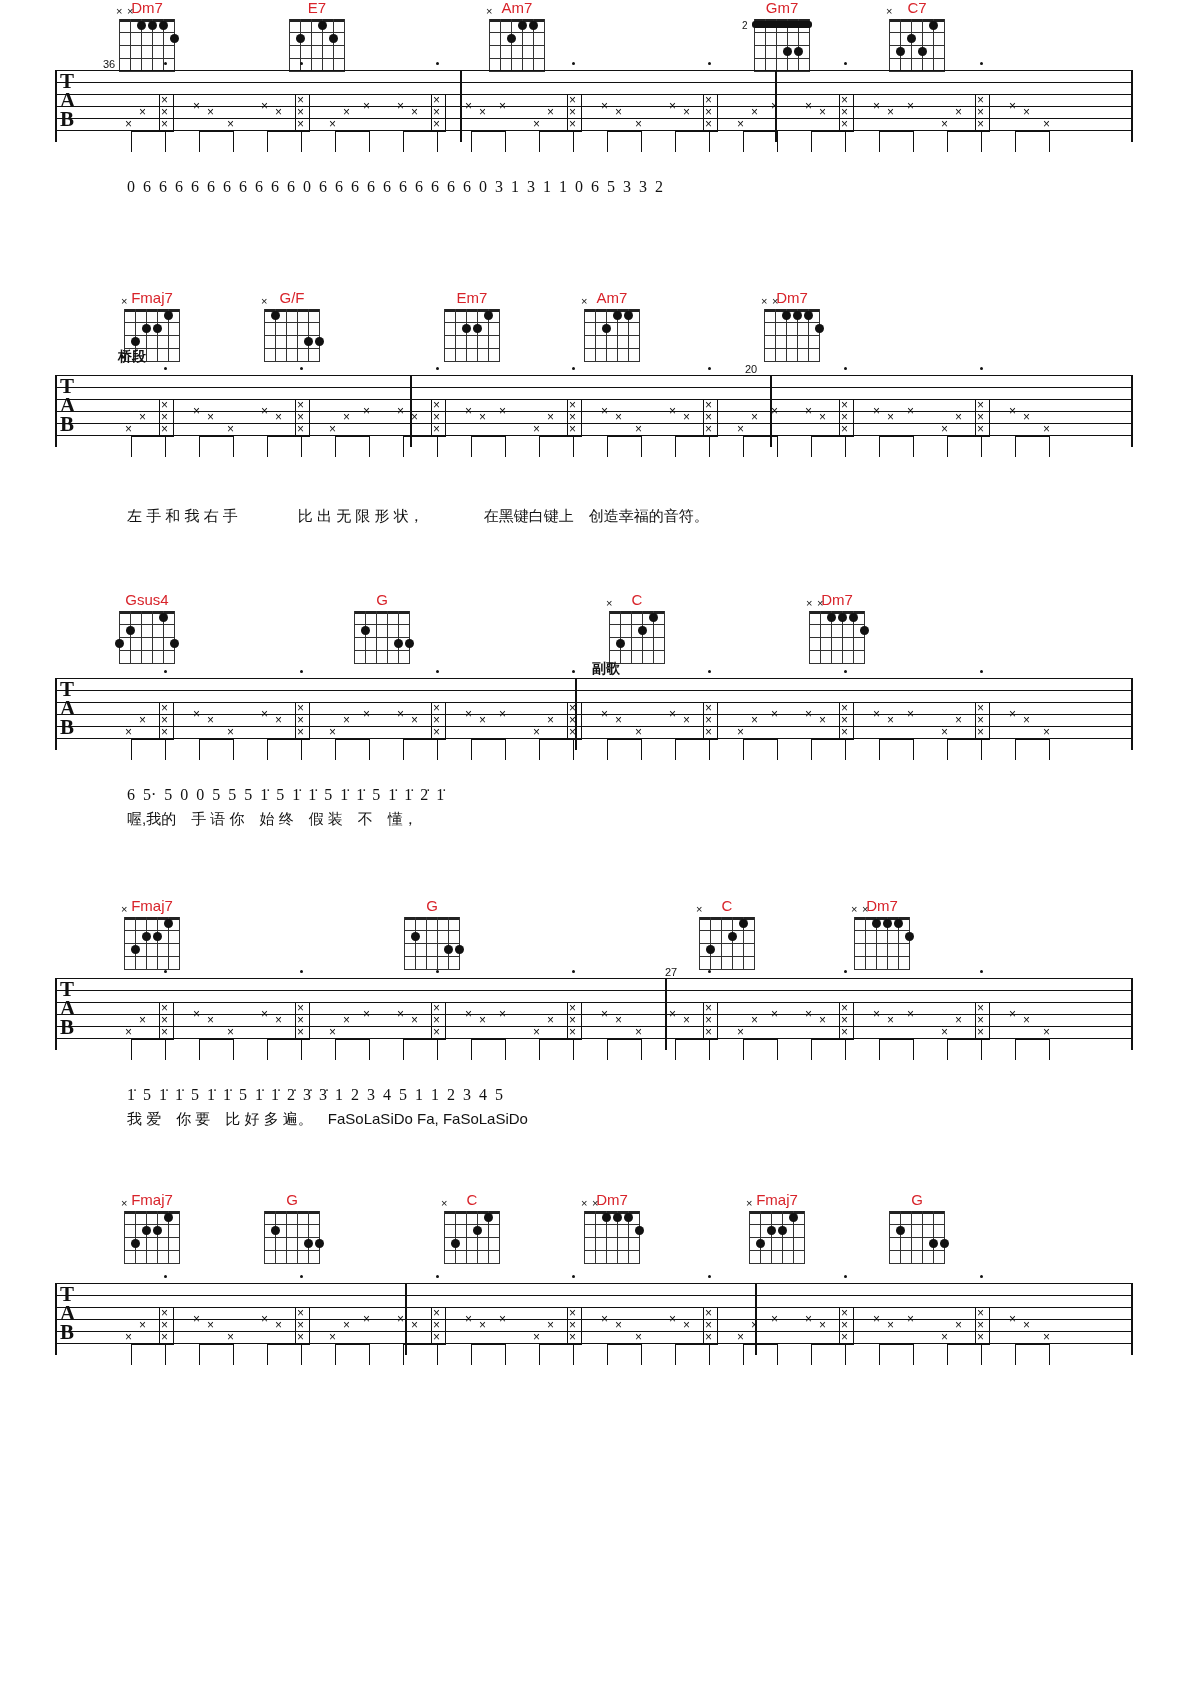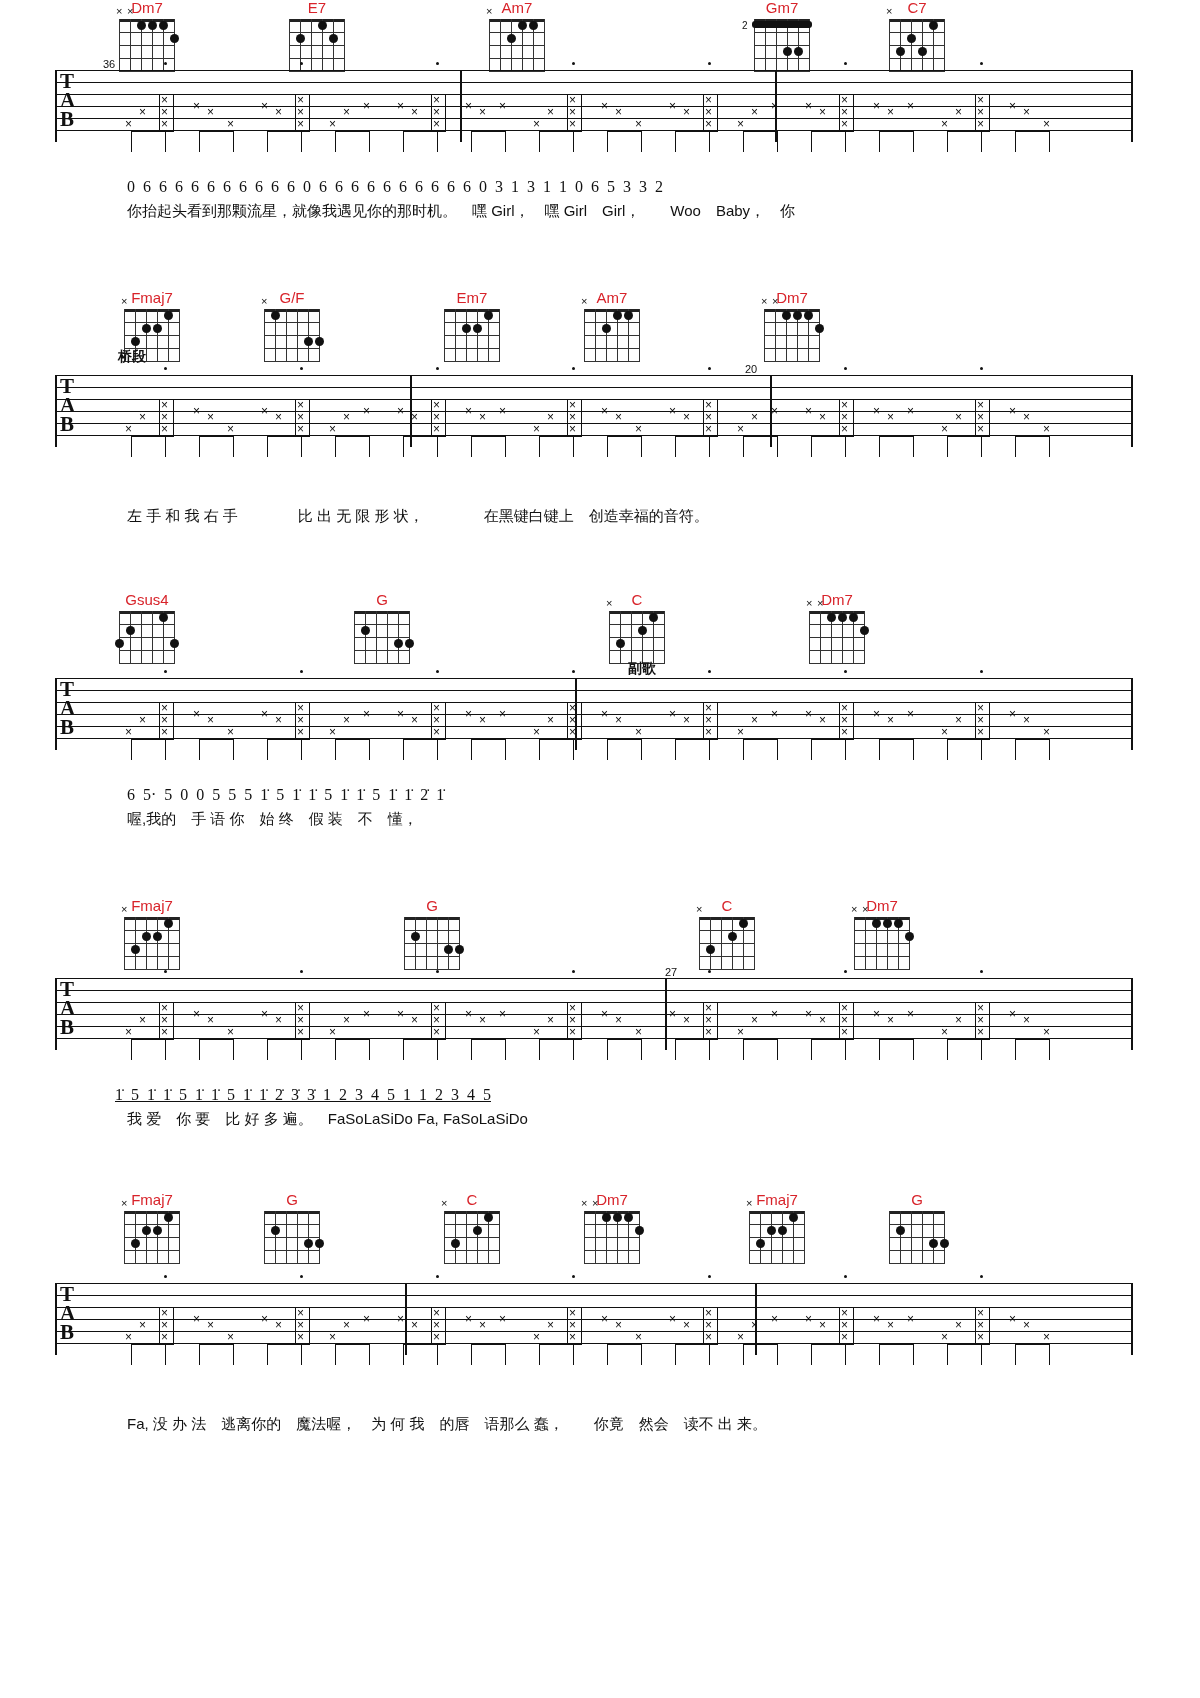--- a/index.html
+++ b/index.html
@@ -284,21 +284,20 @@
         <div class="beam" style="left: 484px; top: 60px; width: 34px;"></div>
         <div class="beam" style="left: 552px; top: 60px; width: 34px;"></div>
         <div class="beam" style="left: 620px; top: 60px; width: 34px;"></div>
         <div class="beam" style="left: 688px; top: 60px; width: 34px;"></div>
         <div class="beam" style="left: 756px; top: 60px; width: 34px;"></div>
         <div class="beam" style="left: 824px; top: 60px; width: 34px;"></div>
         <div class="beam" style="left: 892px; top: 60px; width: 34px;"></div>
         <div class="beam" style="left: 960px; top: 60px; width: 34px;"></div>
       </div>
       <div class="numrow" style="left: 72px; top: 108px;">0  6  6  6  6  6  6  6  6  6  6  0  6  6  6  6  6  6  6  6  6  6  0  3  1  3  1  1  0  6  5  3  3  2</div>
-      <div class="lyricrow" style="left: 72px; top: 132px;">你抬起头看到那颗流星，就像我遇见你的那时机。　嘿 Girl，　嘿 Girl　Girl，　　Woo　Baby，　你</div>
     </div>
     <div class="chord" style="left: 115px; top: 290px;">
       <div class="cname">Fmaj7</div>
       <div class="grid">
         <div class="nut"></div>
         <div class="fretline" style="top: 13px;"></div>
         <div class="fretline" style="top: 26px;"></div>
         <div class="fretline" style="top: 39px;"></div>
         <div class="fretline" style="top: 52px;"></div>
         <div class="string" style="left: 0px;"></div>
@@ -982,21 +981,21 @@
         <div class="beam" style="left: 416px; top: 60px; width: 34px;"></div>
         <div class="beam" style="left: 484px; top: 60px; width: 34px;"></div>
         <div class="beam" style="left: 552px; top: 60px; width: 34px;"></div>
         <div class="beam" style="left: 620px; top: 60px; width: 34px;"></div>
         <div class="beam" style="left: 688px; top: 60px; width: 34px;"></div>
         <div class="beam" style="left: 756px; top: 60px; width: 34px;"></div>
         <div class="beam" style="left: 824px; top: 60px; width: 34px;"></div>
         <div class="beam" style="left: 892px; top: 60px; width: 34px;"></div>
         <div class="beam" style="left: 960px; top: 60px; width: 34px;"></div>
       </div>
-      <div class="numrow" style="left: 60px; top: 108px; text-decoration: underline;">1̇  5  1̇  1̇  5  1̇  1̇  5  1̇  1̇  2̇  3̇  3̇  1  2  3  4  5  1  1  2  3  4  5</div>
+      <div class="numrow" style="left: 72px; top: 108px;">1̇  5  1̇  1̇  5  1̇  1̇  5  1̇  1̇  2̇  3̇  3̇  1  2  3  4  5  1  1  2  3  4  5</div>
       <div class="lyricrow" style="left: 72px; top: 132px;">我 爱　你 要　比 好 多 遍。　FaSoLaSiDo Fa, FaSoLaSiDo</div>
     </div>
     <div class="chord" style="left: 115px; top: 1192px;">
       <div class="cname">Fmaj7</div>
       <div class="grid">
         <div class="nut"></div>
         <div class="fretline" style="top: 13px;"></div>
         <div class="fretline" style="top: 26px;"></div>
         <div class="fretline" style="top: 39px;"></div>
         <div class="fretline" style="top: 52px;"></div>
@@ -1249,17 +1248,16 @@
         <div class="beam" style="left: 416px; top: 60px; width: 34px;"></div>
         <div class="beam" style="left: 484px; top: 60px; width: 34px;"></div>
         <div class="beam" style="left: 552px; top: 60px; width: 34px;"></div>
         <div class="beam" style="left: 620px; top: 60px; width: 34px;"></div>
         <div class="beam" style="left: 688px; top: 60px; width: 34px;"></div>
         <div class="beam" style="left: 756px; top: 60px; width: 34px;"></div>
         <div class="beam" style="left: 824px; top: 60px; width: 34px;"></div>
         <div class="beam" style="left: 892px; top: 60px; width: 34px;"></div>
         <div class="beam" style="left: 960px; top: 60px; width: 34px;"></div>
       </div>
-      <div class="lyricrow" style="left: 72px; top: 132px;">Fa, 没 办 法　逃离你的　魔法喔，　为 何 我　的唇　语那么 蠢，　　你竟　然会　读不 出 来。</div>
     </div>
     <div class="sectag" style="left: 118px; top: 348px;">桥段</div>
-    <div class="sectag" style="left: 628px; top: 660px;">副歌</div>
+    <div class="sectag" style="left: 592px; top: 660px;">副歌</div>
   </div>
 
 </body></html>

